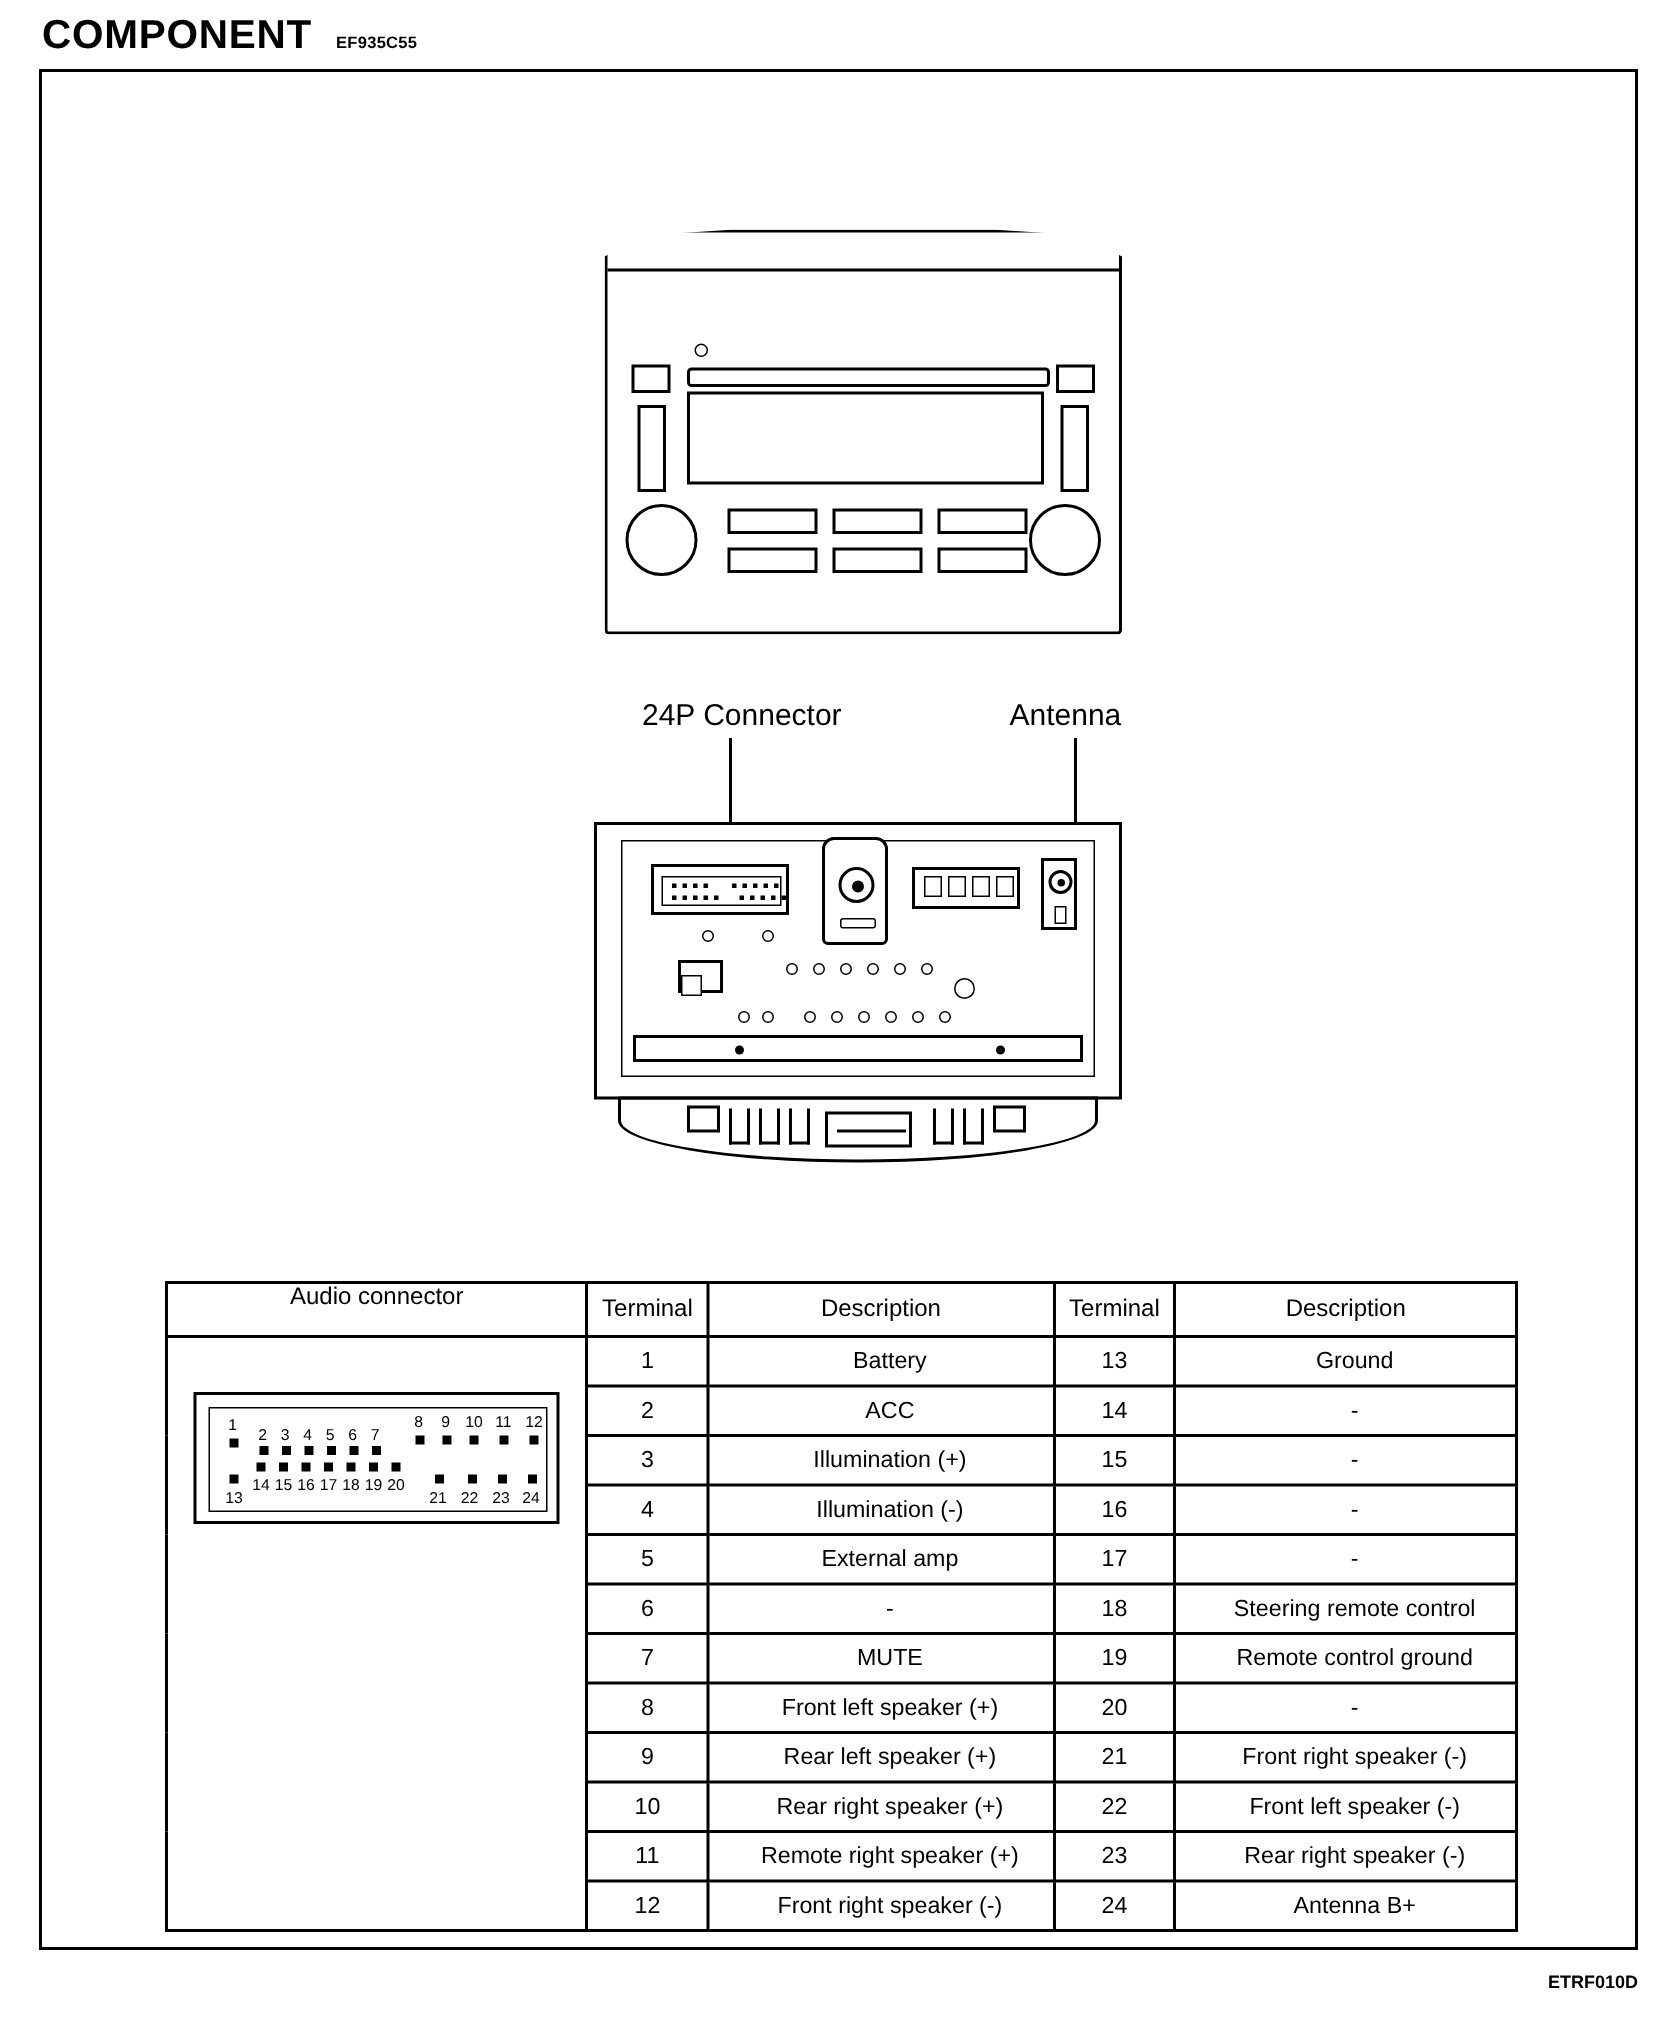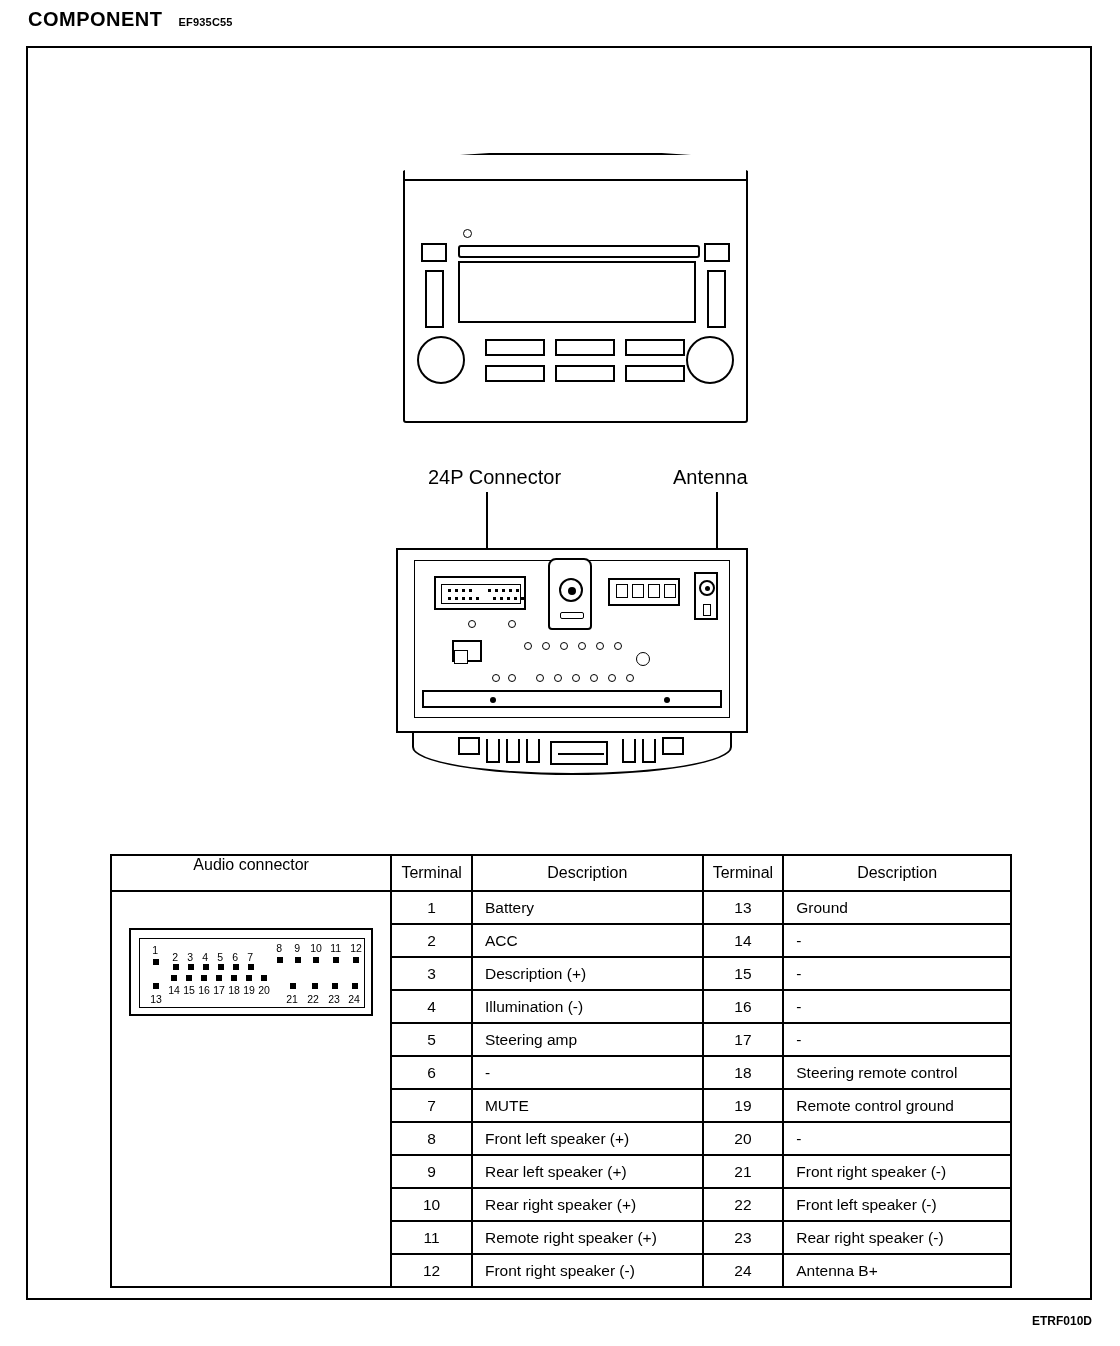--- a/index.html
+++ b/index.html
@@ -19,21 +19,21 @@
   
   .page-header {
     position: absolute;
     left: 28px;
     top: 8px;
     display: flex;
     align-items: baseline;
     gap: 16px;
   }
   .page-title {
-    font-size: 20px;
+    font-size: 27px;
     font-weight: bold;
     letter-spacing: 0.5px;
   }
   .page-code {
     font-size: 11px;
     font-weight: bold;
     letter-spacing: 0.2px;
   }
 
   
@@ -376,21 +376,21 @@
     font-size: 16px;
     height: 34px;
     text-align: center;
   }
   .cell-term {
     text-align: center;
     width: 86px;
     height: 31px;
   }
   .cell-desc {
-    text-align: left;
+    text-align: center;
     padding-left: 12px !important;
     width: 272px;
     height: 31px;
   }
   .cell-conn {
     width: 292px;
     vertical-align: top;
   }
 
   
@@ -629,33 +629,33 @@
           <td class="cell-desc">Ground</td>
         </tr>
         <tr>
           <td class="cell-term">2</td>
           <td class="cell-desc">ACC</td>
           <td class="cell-term">14</td>
           <td class="cell-desc">-</td>
         </tr>
         <tr>
           <td class="cell-term">3</td>
-          <td class="cell-desc">Description (+)</td>
+          <td class="cell-desc">Illumination (+)</td>
           <td class="cell-term">15</td>
           <td class="cell-desc">-</td>
         </tr>
         <tr>
           <td class="cell-term">4</td>
           <td class="cell-desc">Illumination (-)</td>
           <td class="cell-term">16</td>
           <td class="cell-desc">-</td>
         </tr>
         <tr>
           <td class="cell-term">5</td>
-          <td class="cell-desc">Steering amp</td>
+          <td class="cell-desc">External amp</td>
           <td class="cell-term">17</td>
           <td class="cell-desc">-</td>
         </tr>
         <tr>
           <td class="cell-term">6</td>
           <td class="cell-desc">-</td>
           <td class="cell-term">18</td>
           <td class="cell-desc">Steering remote control</td>
         </tr>
         <tr>

